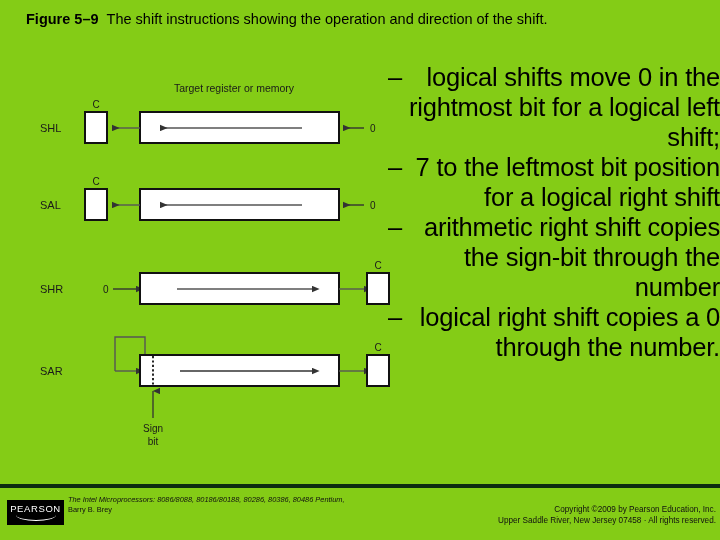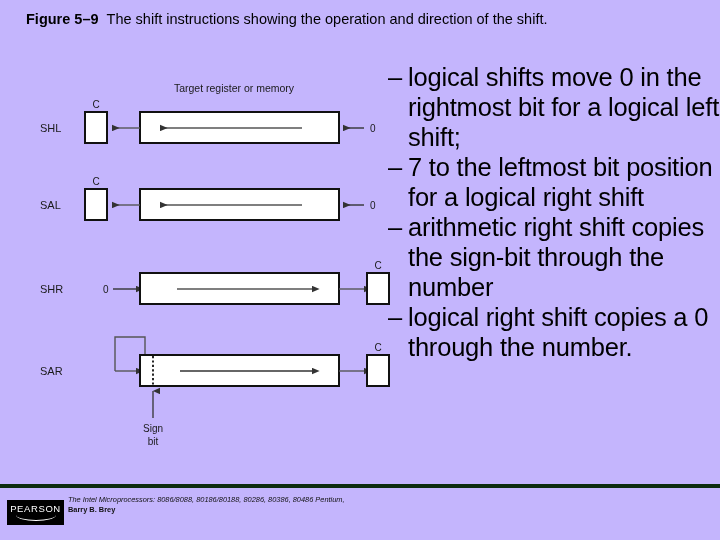--- a/index.html
+++ b/index.html
@@ -10,21 +10,21 @@
   }
   body {
     font-family: "Liberation Sans", sans-serif;
     color: #000000;
   }
   #slide {
     position: relative;
     width: 720px;
     height: 540px;
     overflow: hidden;
-    background: #c4b5fd;
+    background: #84cc16;
   }
 
   
   #figure-title {
     position: absolute;
     left: 26px;
     top: 10px;
     width: 680px;
     font-size: 14.5px;
     line-height: 18px;
@@ -63,20 +63,21 @@
     line-height: 30px;
     letter-spacing: -0.2px;
   }
   .bullet-dash {
     flex: 0 0 auto;
     width: 20px;
     text-align: left;
   }
   .bullet-text {
     flex: 1 1 auto;
+    text-align: right;
   }
 
   
   #footer-rule {
     position: absolute;
     left: 0px;
     top: 484px;
     width: 720px;
     height: 4px;
     background: #0d2b10;
@@ -114,21 +115,21 @@
     font-size: 7.4px;
     line-height: 10.2px;
     font-style: italic;
     color: #111111;
   }
   #citation .cite-line {
     white-space: nowrap;
   }
   #citation .cite-author {
     font-style: normal;
-    font-weight: bold;
+    font-weight: normal;
   }
   #copyright {
     position: absolute;
     left: 420px;
     top: 504px;
     width: 296px;
     text-align: right;
     font-size: 8.2px;
     line-height: 11px;
     color: #111111;
@@ -277,14 +278,18 @@
   <div id="pearson-logo">
     <div class="brand">PEARSON</div>
     <div class="swoosh"></div>
   </div>
 
   <div id="citation">
     <div class="cite-line">The Intel Microprocessors: 8086/8088, 80186/80188, 80286, 80386, 80486 Pentium,</div>
     <div class="cite-line cite-author">Barry B. Brey</div>
   </div>
 
+  <div id="copyright">
+    <div class="copy-line">Copyright ©2009 by Pearson Education, Inc.</div>
+    <div class="copy-line">Upper Saddle River, New Jersey 07458 · All rights reserved.</div>
+  </div>
 
 </div>
 
 </body></html>

